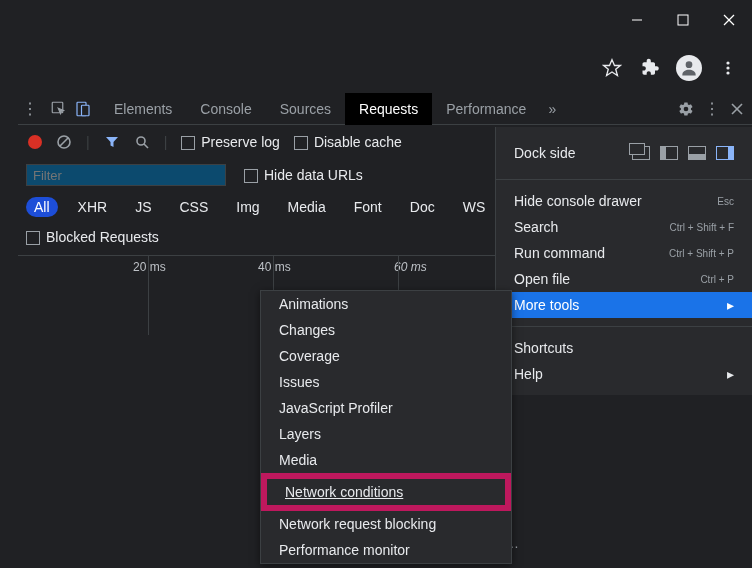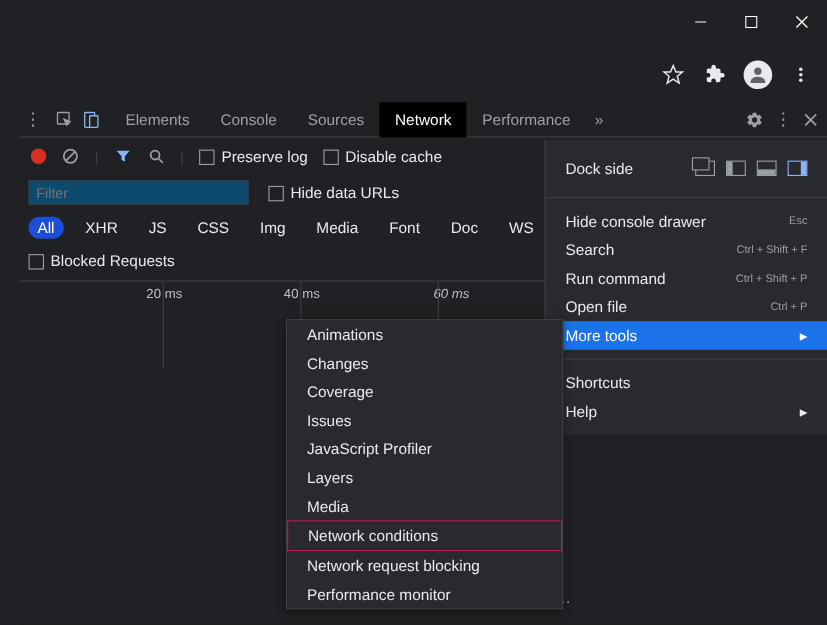--- a/index.html
+++ b/index.html
@@ -34,21 +34,21 @@
 
 .net-row4 { display: flex; align-items: center; height: 28px; padding: 0 8px; gap: 8px; font-size: 14px; }
 
 .timeline { border-top: 1px solid #3c4043; height: 80px; position: relative; margin-top: 4px; }
 .tick { position: absolute; top: 4px; font-size: 12px; color: #bdc1c6; text-align: right; }
 .tick1 { left: 115px; } .tick2 { left: 240px; } .tick3 { left: 376px; font-style: italic; }
 .gridline { position: absolute; top: 0; bottom: 0; width: 1px; background: #3c4043; }
 
 .submenu { position: absolute; left: 260px; top: 290px; width: 252px; background: #292a2d; border: 1px solid #3c4043; box-shadow: 0 2px 8px rgba(0,0,0,.5); z-index: 20; }
 .submenu .item { padding: 5px 18px; font-size: 14px; color: #e8eaed; }
-.submenu .item.hl { border: 1px solid #be185d; }
+.submenu .item.hl { border: 6px solid #be185d; text-decoration: underline; }
 
 .mainmenu { position: absolute; left: 495px; top: 127px; right: 0; width: 257px; background: #292a2d; border-left: 1px solid #3c4043; z-index: 10; font-size: 14px; }
 .mainmenu .sec { padding: 8px 0; border-bottom: 1px solid #3c4043; }
 .mainmenu .row { display: flex; align-items: center; justify-content: space-between; padding: 5px 18px; color: #e8eaed; }
 .mainmenu .row .sc { color: #9aa0a6; font-size: 10px; }
 .mainmenu .row.hl { background: #1a73e8; color: #fff; }
 .dock-row { display: flex; align-items: center; justify-content: space-between; padding: 10px 18px; }
 .dock-icons { display: flex; gap: 10px; }
 .dock-ic { width: 18px; height: 14px; border: 1.5px solid #9aa0a6; position: relative; }
 .dock-ic.popout::before { content:""; position:absolute; left:-4px; top:-4px; width:14px; height:10px; border:1.5px solid #9aa0a6; background:#292a2d; }
@@ -122,21 +122,21 @@
       <span>
           <svg width="18" height="18" viewBox="0 0 24 24" fill="none" stroke="#8ab4f8" stroke-width="1.6">
             <rect x="4" y="3" width="12" height="18" rx="1"></rect>
             <rect x="10" y="7" width="10" height="14" rx="1" fill="#202124"></rect>
           </svg>
         </span>
     </div>
     <div class="tab">Elements</div>
     <div class="tab">Console</div>
     <div class="tab">Sources</div>
-    <div class="tab active">Network</div>
+    <div class="tab active">Requests</div>
     <div class="tab">Performance</div>
     <div class="tab" style="padding:0 8px">»</div>
     <div class="spacer"></div>
     <div class="right-icons">
       <span>
           <svg width="16" height="16" viewBox="0 0 24 24" fill="#9aa0a6">
             <path d="M19.4 13c0-.3.1-.7.1-1s0-.7-.1-1l2.1-1.6c.2-.1.2-.4.1-.6l-2-3.5c-.1-.2-.4-.3-.6-.2l-2.5 1c-.5-.4-1.1-.7-1.7-1l-.4-2.6c0-.2-.2-.4-.5-.4h-4c-.2 0-.4.2-.5.4L9 5.1c-.6.2-1.2.6-1.7 1l-2.5-1c-.2-.1-.5 0-.6.2l-2 3.5c-.1.2-.1.5.1.6L4.4 11c0 .3-.1.7-.1 1s0 .7.1 1l-2.1 1.6c-.2.1-.2.4-.1.6l2 3.5c.1.2.4.3.6.2l2.5-1c.5.4 1.1.7 1.7 1l.4 2.6c0 .2.2.4.5.4h4c.2 0 .4-.2.5-.4l.4-2.6c.6-.2 1.2-.6 1.7-1l2.5 1c.2.1.5 0 .6-.2l2-3.5c.1-.2.1-.5-.1-.6L19.4 13zM12 15.5A3.5 3.5 0 1112 8.5a3.5 3.5 0 010 7z"></path>
           </svg>
         </span>
       <span>⋮</span>

